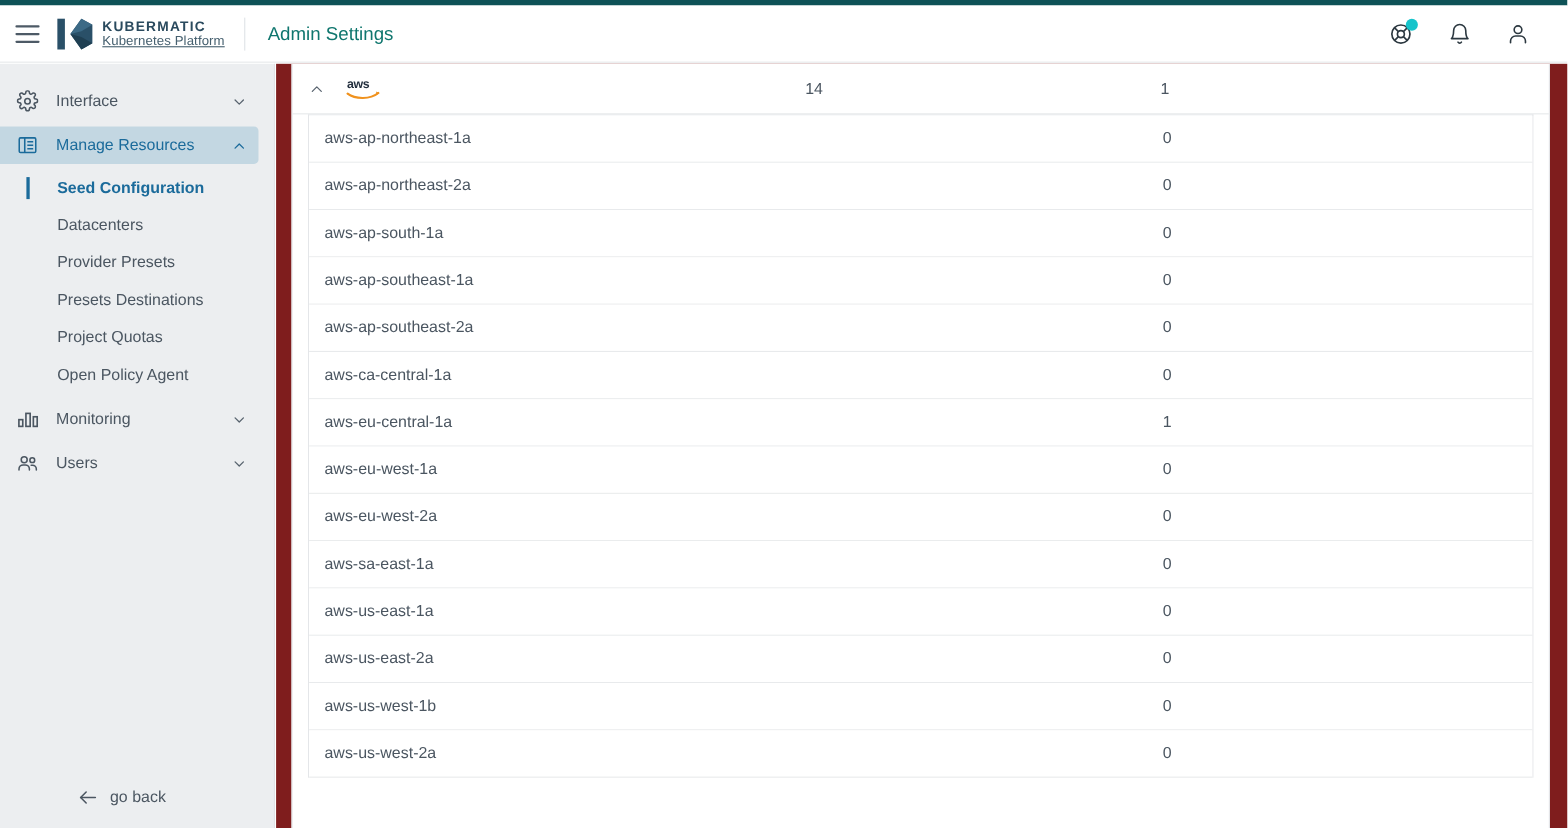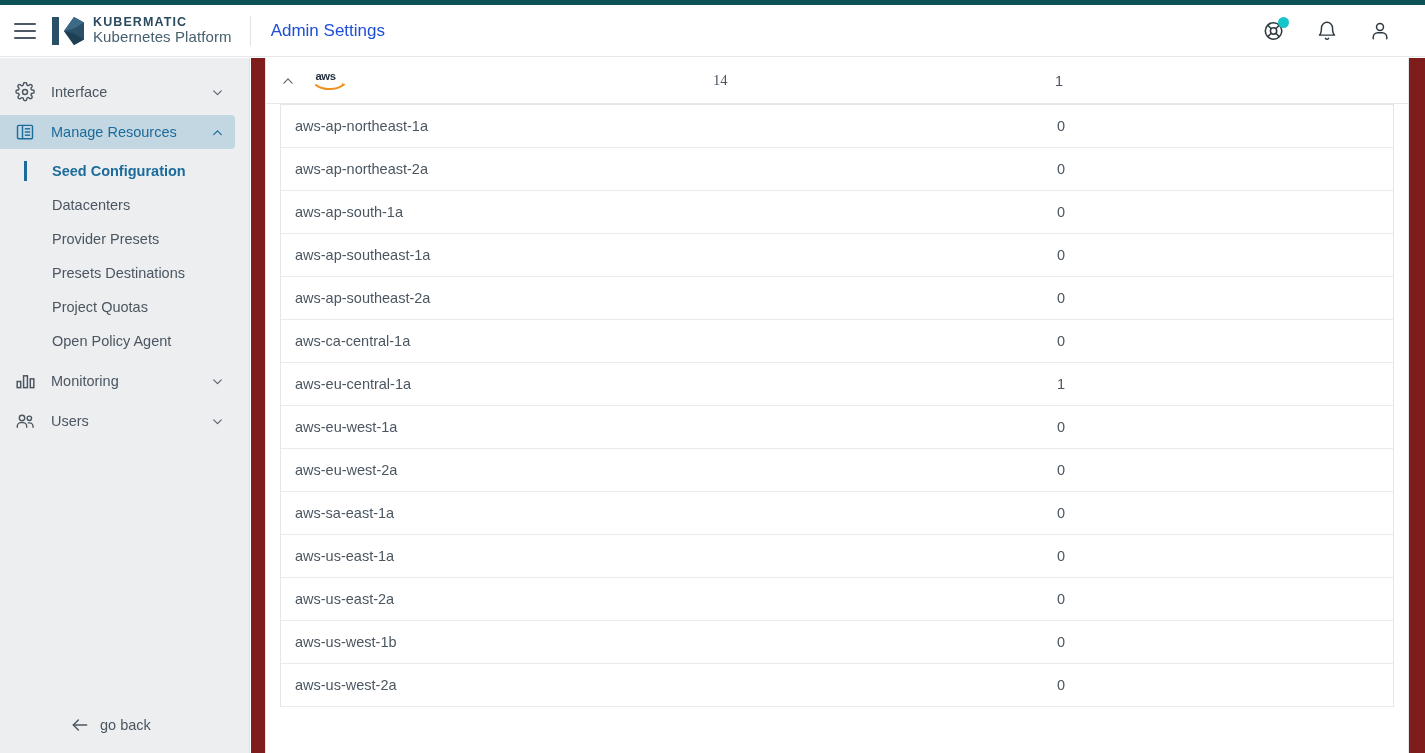--- a/index.html
+++ b/index.html
@@ -66,35 +66,36 @@
   }
   .brand-mark { width: 38px; height: 32px; display: block; }
   .brand-text { line-height: 1.12; }
   .brand-line1 {
     font-size: 12.5px;
     font-weight: bold;
     letter-spacing: 1.1px;
     color: #2a4a5e;
   }
   .brand-line2 {
-    font-size: 15px;
+    font-size: 12px;
     color: #46606f;
     letter-spacing: 0.1px;
+    text-decoration: underline;
   }
 
   .header-divider {
     width: 1px;
     height: 30px;
     background: #dfe3e6;
     margin: 0 20px 0 18px;
   }
 
   .page-title {
     font-size: 17px;
-    color: #1d4ed8;
+    color: #0f766e;
   }
 
   .header-actions {
     margin-left: auto;
     display: flex;
     align-items: center;
     gap: 27px;
     margin-right: 32px;
   }
   .hicon {
@@ -245,24 +246,23 @@
   }
   .provider-logo {
     width: 120px;
     display: flex;
     align-items: center;
     padding-left: 8px;
   }
   .aws-logo { width: 38px; height: 26px; display: block; }
   .provider-count {
     position: absolute;
-    left: 447px;
-    font-size: 14.5px;
-    color: #4b5661;
-    font-family: Liberation Serif, serif;
+    left: 466px;
+    font-size: 14.5px;
+    color: #4b5661;
   }
   .provider-clusters {
     position: absolute;
     left: 789px;
     font-size: 14.5px;
     color: #4b5661;
   }
 
   
   .table-head {

